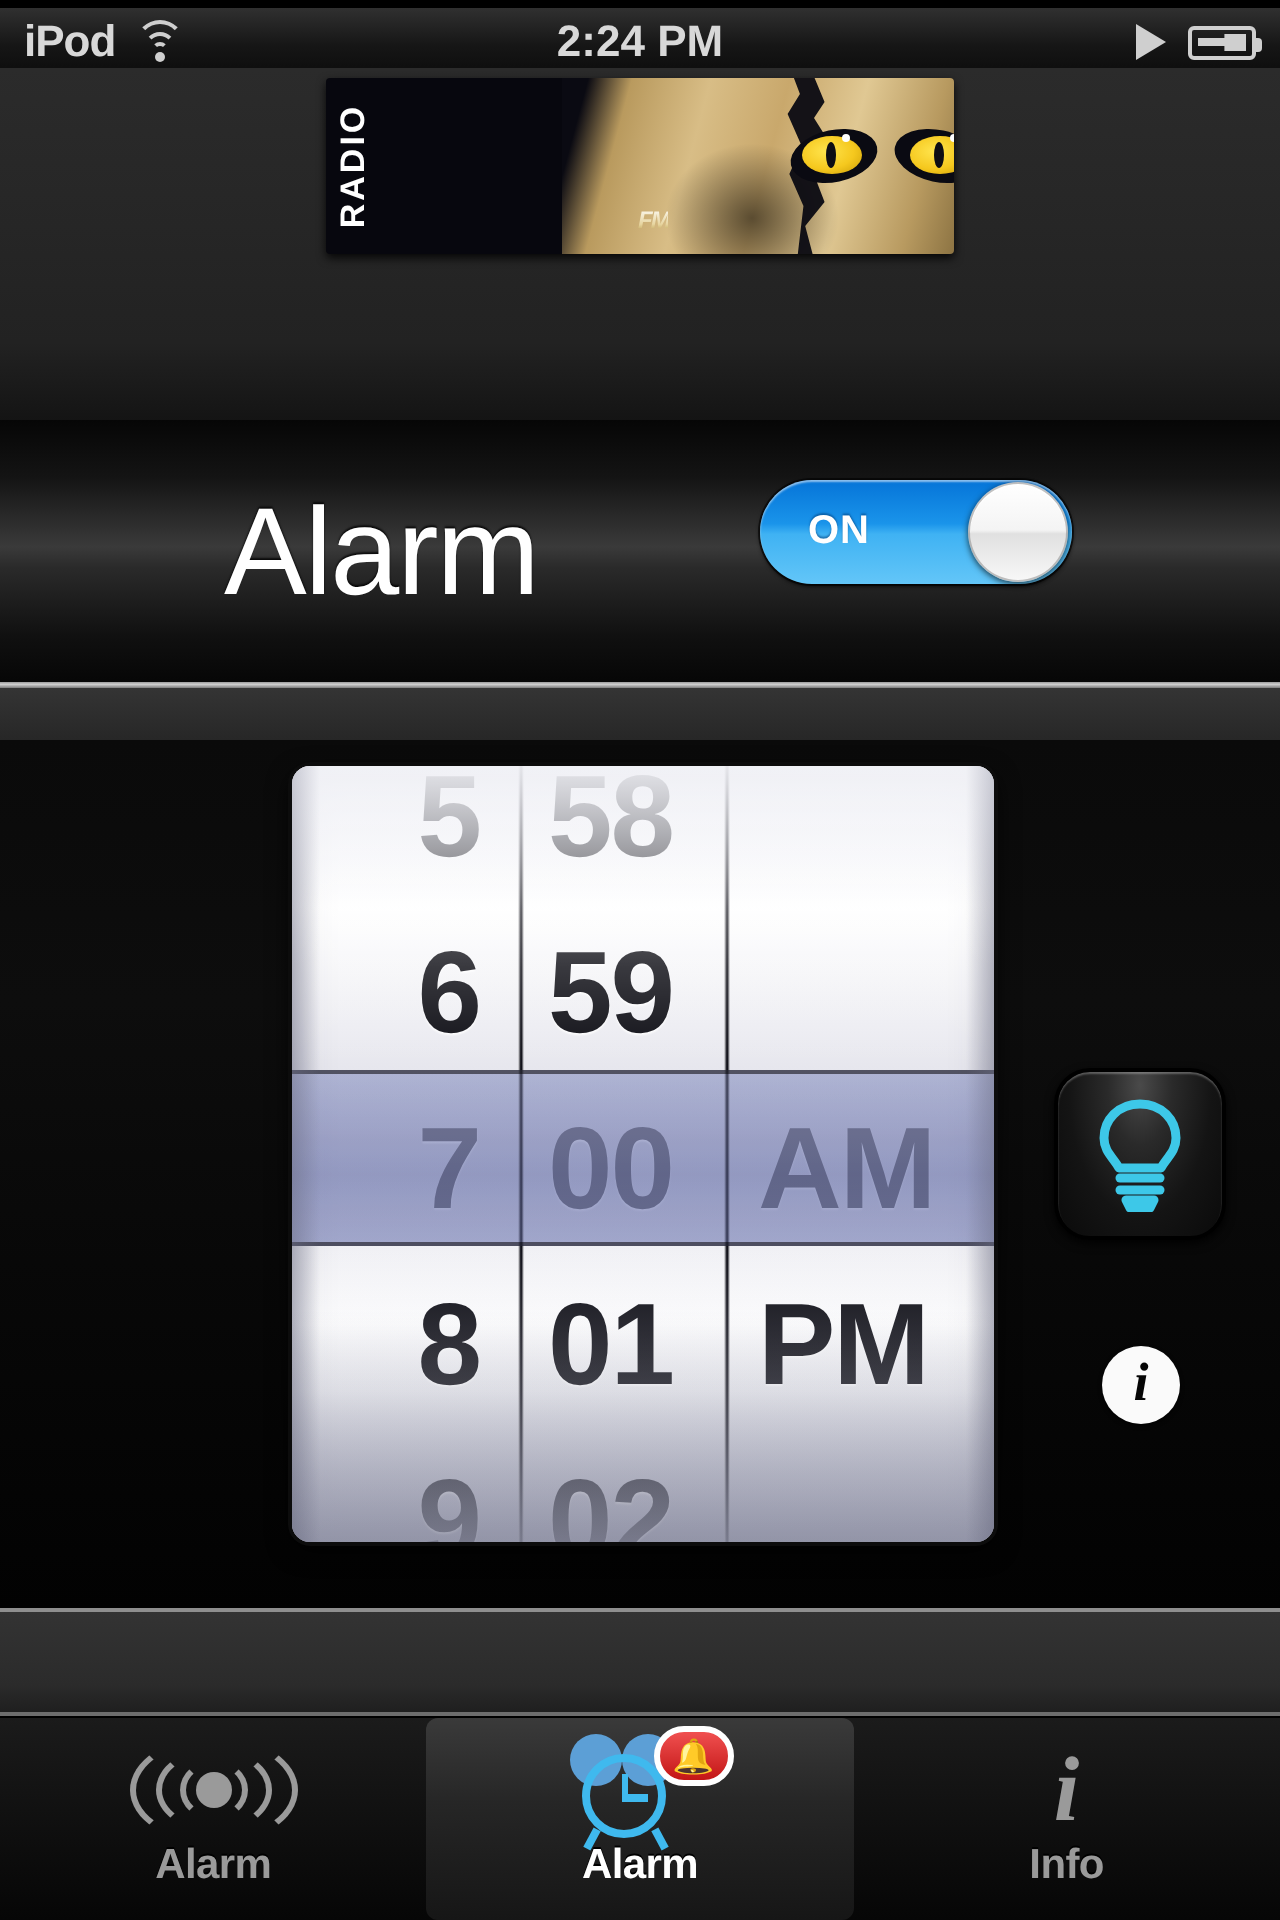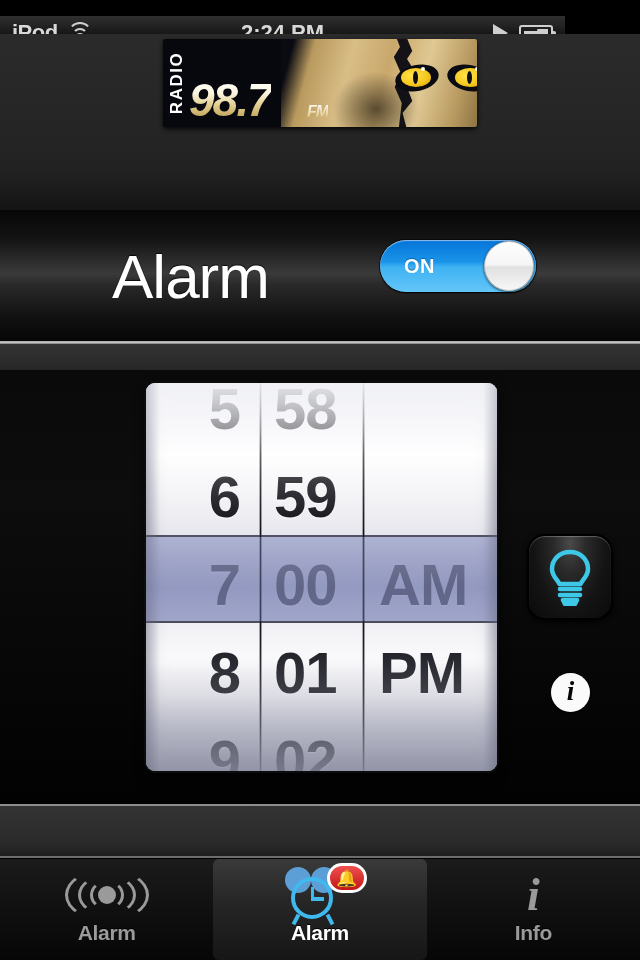--- a/index.html
+++ b/index.html
@@ -6,21 +6,21 @@
   html,body {
     width:640px; height:960px; overflow:hidden;
     background:#000;
     font-family:"Liberation Sans", sans-serif;
     -webkit-font-smoothing:antialiased;
   }
   #app { position:relative; width:640px; height:960px; background:#000; }
 
   
   .statusbar{
-    position:absolute; left:0; top:16px; width:565px; height:34px;
+    position:absolute; left:0; top:4px; width:640px; height:34px;
     background:linear-gradient(to bottom,#303030 0%,#161616 55%,#0c0c0c 100%);
     display:flex; align-items:center; color:#d2d2d2;
   }
   .sb-left{ display:flex; align-items:center; gap:9px; padding-left:12px; width:200px; }
   .sb-carrier{ font-size:22px; font-weight:bold; letter-spacing:-0.5px; color:#d8d8d8; }
   .sb-center{ flex:1; text-align:center; font-size:22px; font-weight:bold; color:#d8d8d8; letter-spacing:0px;}
   .sb-right{ width:200px; display:flex; align-items:center; justify-content:flex-end; gap:11px; padding-right:12px; }
   .wifi{ position:relative; width:26px; height:20px; }
   .wifi i{ position:absolute; left:50%; bottom:0; border:2.6px solid #cfcfcf; border-radius:50%;
            border-bottom-color:transparent; border-left-color:transparent; border-right-color:transparent;
@@ -88,21 +88,21 @@
     -webkit-background-clip:text; background-clip:text; color:transparent;
     text-shadow:0 0 1px rgba(0,0,0,.2);
   }
   .banner .freq{
     position:absolute; left:26px; top:38px; font-size:46px; font-weight:bold; font-style:italic;
     letter-spacing:-2px; line-height:46px;
     background:linear-gradient(to bottom,#ffffff 0%,#fcf6e2 35%,#e3cf92 60%,#b39545 100%);
     -webkit-background-clip:text; background-clip:text; color:transparent;
   }
   .banner .fm{
-    position:absolute; left:144px; top:64px; font-size:16px; font-weight:bold; font-style:italic;
+    position:absolute; left:156px; top:64px; font-size:12px; font-weight:bold; font-style:italic;
     letter-spacing:-1px;
     background:linear-gradient(to bottom,#ffffff 0%,#e7d5a0 65%,#b1933f 100%);
     -webkit-background-clip:text; background-clip:text; color:transparent;
   }
 
   
   .alarmrow{
     position:absolute; left:0; top:210px; width:640px; height:132px;
     background:linear-gradient(to bottom,#060606 0%,#141414 22%,#3a3a3a 48%,#2a2a2a 56%,#101010 82%,#060606 100%);
     display:flex; align-items:center;
@@ -305,21 +305,20 @@
         <div class="iris irisL"></div>
           <div class="iris irisR"></div>
         <div class="pupil pupL"></div>
           <div class="pupil pupR"></div>
         <div class="glint glL"></div>
           <div class="glint glR"></div>
       </div>
       <div class="radio">
         <span>RADIO</span>
       </div>
-      <div class="freq">98.7</div>
       <div class="fm">FM</div>
     </div>
   </div>
 
   <div class="alarmrow">
     <div class="alarm-label">Alarm</div>
   </div>
   <div class="toggle">
     <div class="txt">ON</div>
     <div class="knob"></div>

